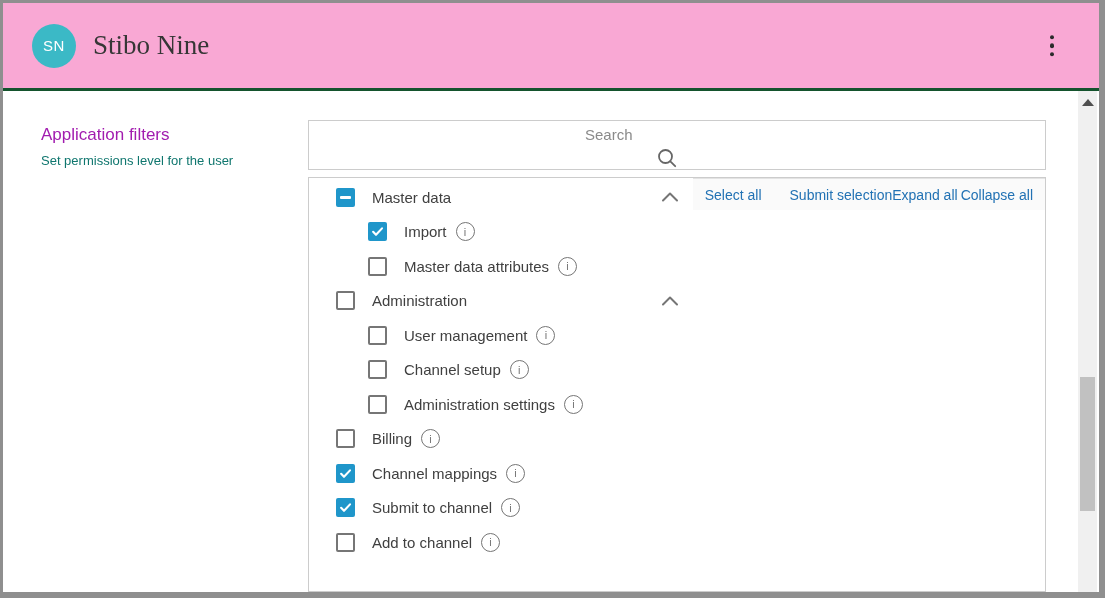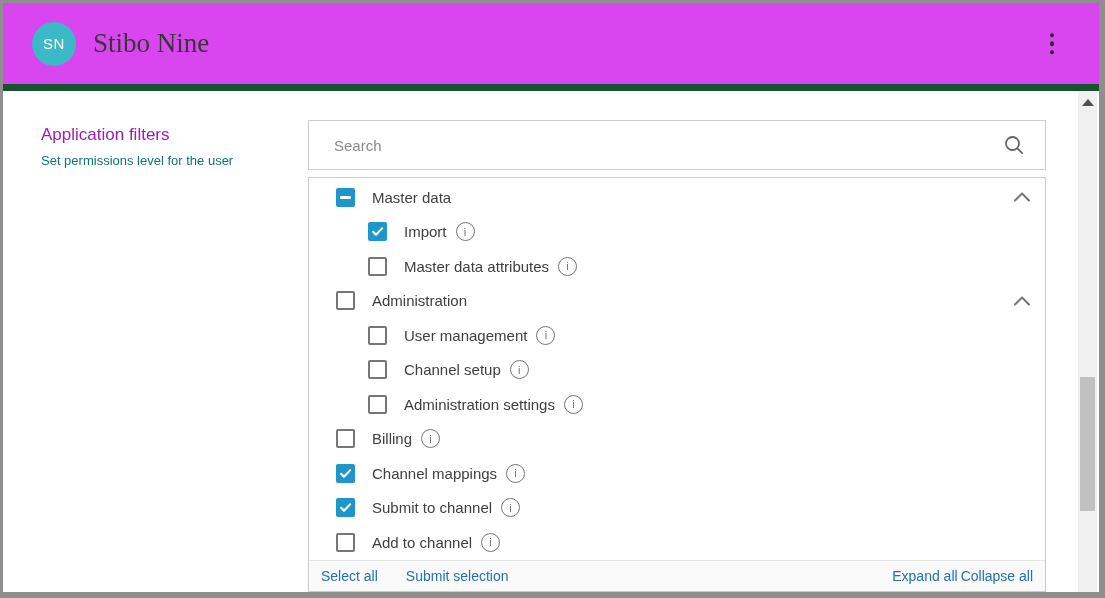--- a/index.html
+++ b/index.html
@@ -5,21 +5,21 @@
   * { margin:0; padding:0; box-sizing:border-box; }
   html,body { width:1105px; height:598px; background:#fff; font-family:"Liberation Sans", sans-serif; }
   .window {
     position:relative; width:1105px; height:598px; background:#ffffff;
     border-style:solid; border-color:#8f8f8f; border-width:3px 6px 6px 3px;
     overflow:hidden;
   }
   
   .header {
     position:absolute; top:0; left:0; right:0; height:88px;
-    background:#d946ef; border-bottom:7px solid #14532d;
+    background:#f9a8d4; border-bottom:3px solid #14532d;
     display:flex; align-items:center; padding-left:29px;
   }
   .avatar {
     width:44px; height:44px; border-radius:50%;
     display:flex; align-items:center; justify-content:center;
     color:#fff; font-size:15px; letter-spacing:0.5px;
   }
   .app-title {
     font-family:"Liberation Serif", serif; font-size:27px; color:#363636;
     margin-left:17px;
@@ -30,32 +30,32 @@
   }
   .kebab i { width:4.5px; height:4.5px; border-radius:50%; background:#2b2b2b; }
   
   .left-panel { position:absolute; left:38px; top:122px; width:250px; }
   .left-title { font-size:17px; color:#a21caf; }
   .left-sub { font-size:13px; color:#0f766e; margin-top:8px; }
   
   .search-box {
     position:absolute; left:305px; top:117px; width:738px; height:50px;
     border:1px solid #cccccc; background:#fff;
-    display:flex; align-items:center;
+    display:flex; align-items:center;flex-direction:column;
   }
   .search-input {
     flex:1; border:none; outline:none; height:100%; padding:0 10px 0 25px;
     font-size:15px; color:#404040; font-family:"Liberation Sans", sans-serif; background:transparent;
   }
   .search-input::placeholder { color:#8a8a8a; opacity:1; }
   .search-icon { margin-right:20px; display:flex; cursor:pointer; }
   .tree {
     position:absolute; left:305px; top:174px; width:738px; height:415px;
     border:1px solid #cccccc; background:#fff;
-    display:flex; flex-direction:column;
+    display:flex; flex-direction:row;
   }
   .tree-rows { flex:1; padding-top:2px; }
   .tree-row {
     position:relative; height:34.5px; display:flex; align-items:center; cursor:pointer;
   }
   .tree-row.level-0 { padding-left:27px; }
   .tree-row.level-1 { padding-left:59px; }
   .cb {
     width:19px; height:19px; border:2px solid #767676; border-radius:2px;
     background:#fff; flex:0 0 auto; display:flex; align-items:center; justify-content:center;

